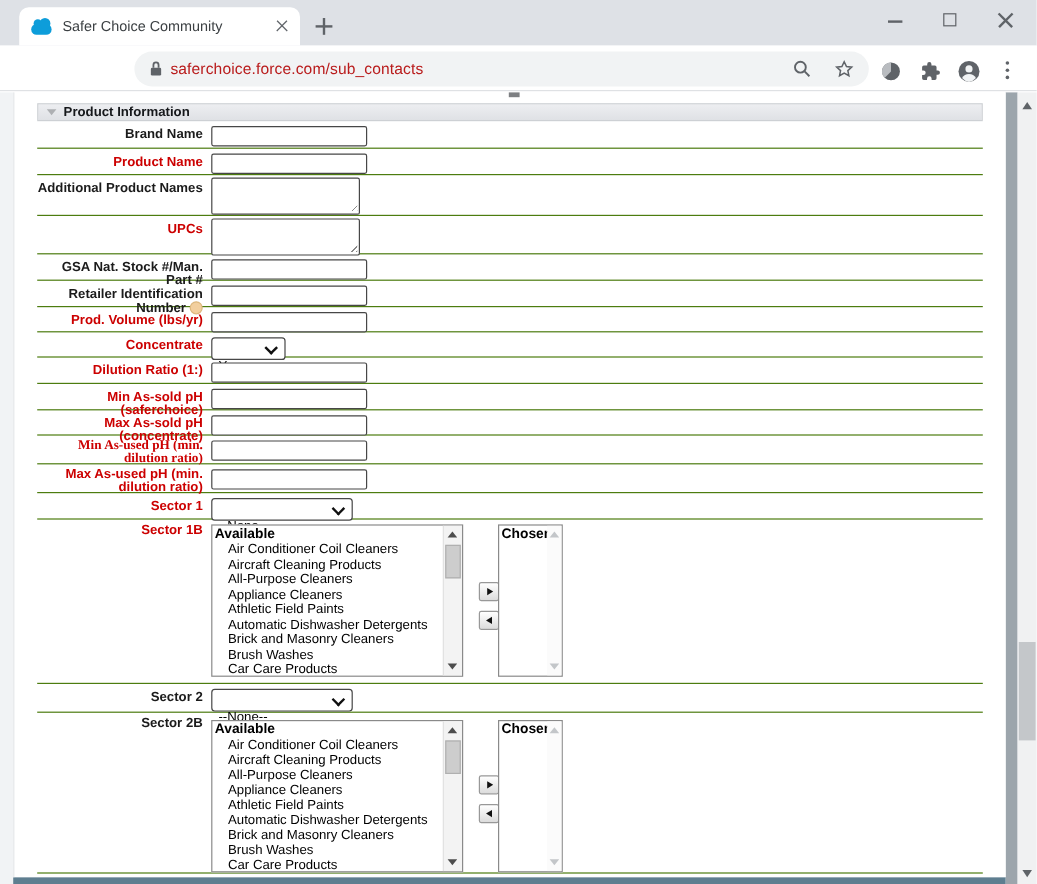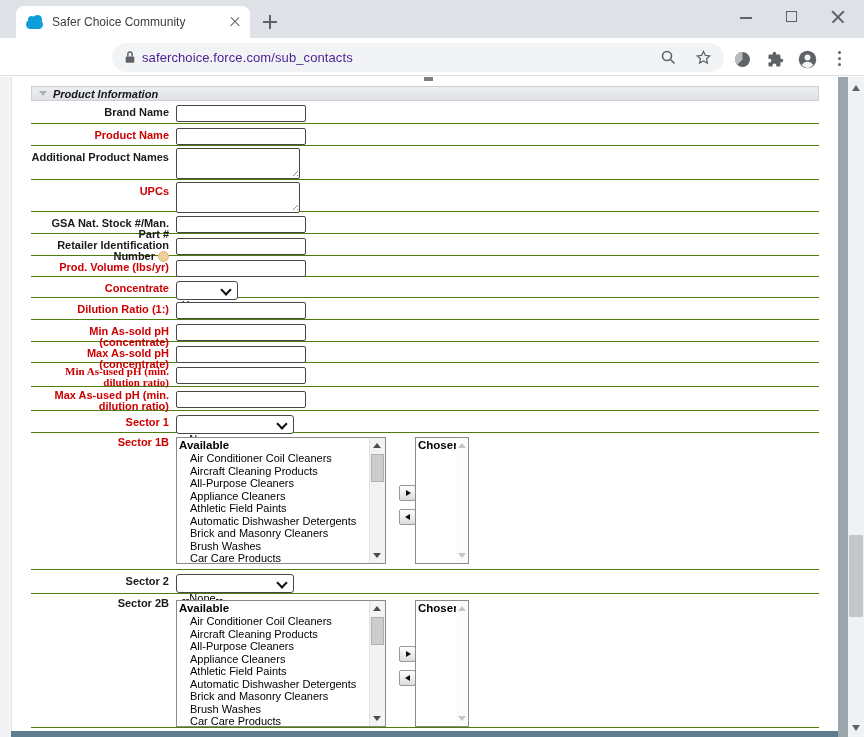--- a/index.html
+++ b/index.html
@@ -23,21 +23,21 @@
   .wmin{position:absolute;left:740px;top:17px;width:12px;height:1.6px;background:#5f6368;}
   .wmax{position:absolute;left:786px;top:11px;width:11px;height:11px;border:1.4px solid #5f6368;box-sizing:border-box;background:transparent;}
   .wclose{position:absolute;left:831px;top:10px;width:14px;height:14px;}
   .wclose::before,.wclose::after{content:"";position:absolute;left:-1px;top:6.2px;width:16px;height:1.5px;background:#5f6368;}
   .wclose::before{transform:rotate(45deg);} .wclose::after{transform:rotate(-45deg);}
 
   .toolbar{position:absolute;left:0;top:38px;width:864px;height:38px;background:#fff;
            border-bottom:1px solid #dfe1e4;box-sizing:border-box;}
   .navic{position:absolute;top:46px;width:20px;height:20px;}
   .omnibox{position:absolute;left:112px;top:43px;width:612px;height:29px;border-radius:15px;background:#f1f3f4;}
-  .urltext{position:absolute;left:30px;top:7px;font-size:13px;color:#4c1d95;letter-spacing:.1px;}
+  .urltext{position:absolute;left:30px;top:7px;font-size:13px;color:#b91c1c;letter-spacing:.1px;}
   .obicon{position:absolute;top:6px;width:17px;height:17px;}
   .dots{position:absolute;left:838px;top:51px;width:4px;height:16px;}
   .dots i{position:absolute;left:0;width:3.4px;height:3.4px;border-radius:50%;background:#5f6368;display:block;}
   .dots i:nth-child(1){top:0;} .dots i:nth-child(2){top:6px;} .dots i:nth-child(3){top:12px;}
 
   
   .lmargin{position:absolute;left:0;top:77px;width:11px;height:660px;background:#f1f3f5;}
   .content{position:absolute;left:11px;top:77px;width:827px;height:654px;background:#fff;border-left:1px solid #e4e6e9;box-sizing:border-box;}
   .rstrip{position:absolute;left:838px;top:77px;width:10px;height:660px;background:#9ca5ac;}
   .bband{position:absolute;left:11px;top:731px;width:827px;height:6px;background:#5e7e90;}
@@ -45,21 +45,21 @@
   .sbar .thumb{position:absolute;left:1px;width:14px;top:458px;height:82px;background:#c4c7ca;}
   .tri{width:0;height:0;position:absolute;}
   .sbar .up{left:4px;top:8px;border-left:4.5px solid transparent;border-right:4.5px solid transparent;border-bottom:6px solid #5f6368;}
   .sbar .dn{left:4px;top:648px;border-left:4.5px solid transparent;border-right:4.5px solid transparent;border-top:6px solid #5f6368;}
   .cutoff{position:absolute;left:412px;top:0;width:9px;height:4px;background:#7d7f82;}
 
   
   .sechead{position:absolute;left:19px;top:9px;width:788px;height:15px;box-sizing:border-box;
            background:linear-gradient(#edeef1,#dfe1e5);border:1px solid #cdd0d4;display:flex;align-items:center;}
   .twisty{width:0;height:0;border-left:4px solid transparent;border-right:4px solid transparent;border-top:5px solid #aeb0b3;margin:0 6px 0 7px;}
-  .sechead .t{font-size:11px;font-weight:bold;color:#15171a;font-style:italic;}
+  .sechead .t{font-size:11px;font-weight:bold;color:#15171a;}
   .row{position:absolute;left:19px;width:788px;border-bottom:1px solid #4d7c0f;box-sizing:border-box;}
   .lbl{position:absolute;left:0;top:0;width:138px;text-align:right;font-size:11px;font-weight:bold;
        color:#1b1b1b;padding-top:6px;line-height:11px;}
   .lbl.req{color:#cc0000;}
   .lbl.two{padding-top:3px;}
   .help{display:inline-block;width:9px;height:9px;border-radius:50%;background:#f2cf9e;border:1px solid #ddb87e;vertical-align:-2px;margin-left:3px;}
   .ctl{position:absolute;left:145px;top:0;}
   .ti{box-sizing:border-box;width:130px;height:17px;border:1px solid #474747;border-radius:2px;font-size:11px;
       padding:1px 3px;margin-top:4px;font-family:inherit;display:block;}
   .ta{box-sizing:border-box;width:124px;height:31px;border:1px solid #474747;border-radius:2px;resize:none;
@@ -229,21 +229,21 @@
   </div>
 
   <div class="row" style="top:221px;height:22px;">
     <div class="lbl req">Dilution Ratio (1:)</div>
     <div class="ctl">
         <input class="ti" type="text" style="">
       </div>
   </div>
 
   <div class="row" style="top:243px;height:22px;">
-    <div class="lbl req">Min As-sold pH (concentrate)</div>
+    <div class="lbl req">Min As-sold pH (saferchoice)</div>
     <div class="ctl">
         <input class="ti" type="text" style="">
       </div>
   </div>
 
   <div class="row" style="top:265px;height:21px;">
     <div class="lbl req">Max As-sold pH (concentrate)</div>
     <div class="ctl">
         <input class="ti" type="text" style="">
       </div>

